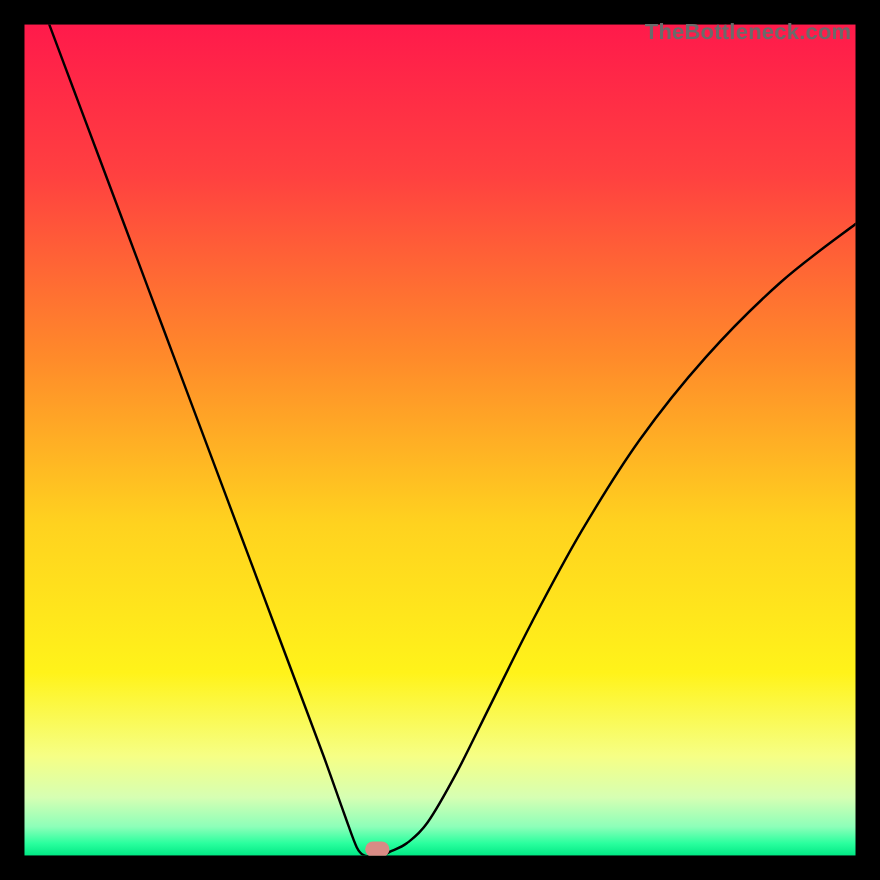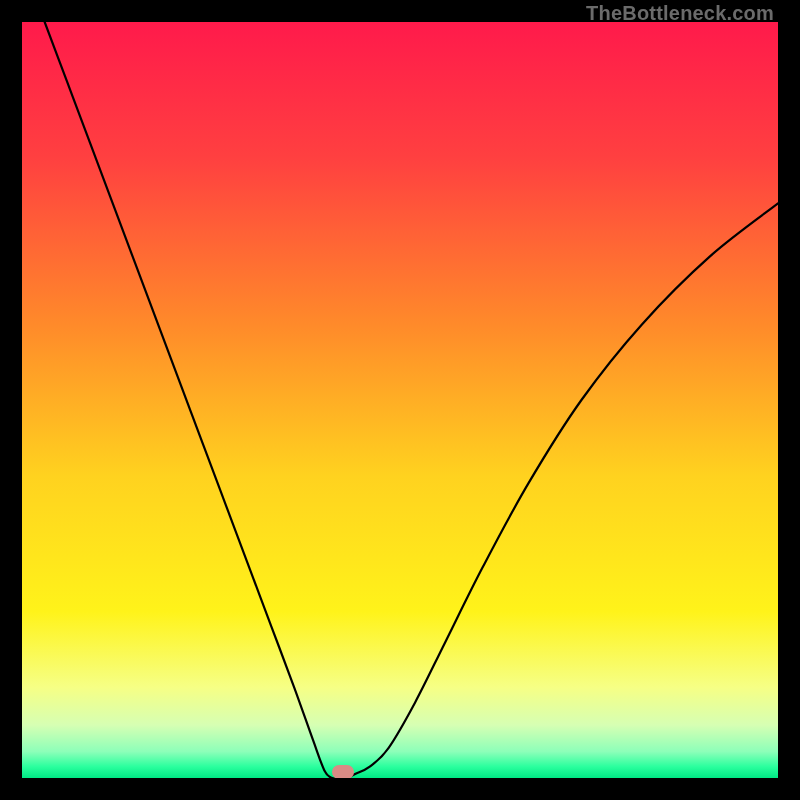--- a/index.html
+++ b/index.html
@@ -22,21 +22,21 @@
     position: absolute;
     left: 0; top: 0; width: 100%; height: 100%;
   }
   .curve {
     position: absolute;
     left: 0; top: 0; width: 100%; height: 100%;
     pointer-events: none;
   }
   .watermark {
     position: absolute;
-    top: 2px;
+    top: 18px;
     right: 26px;
     font-family: Arial, Helvetica, sans-serif;
     font-size: 20px;
     font-weight: 600;
     color: #6b6b6b;
     letter-spacing: 0.2px;
   }
   .marker {
     position: absolute;
     width: 22px;

